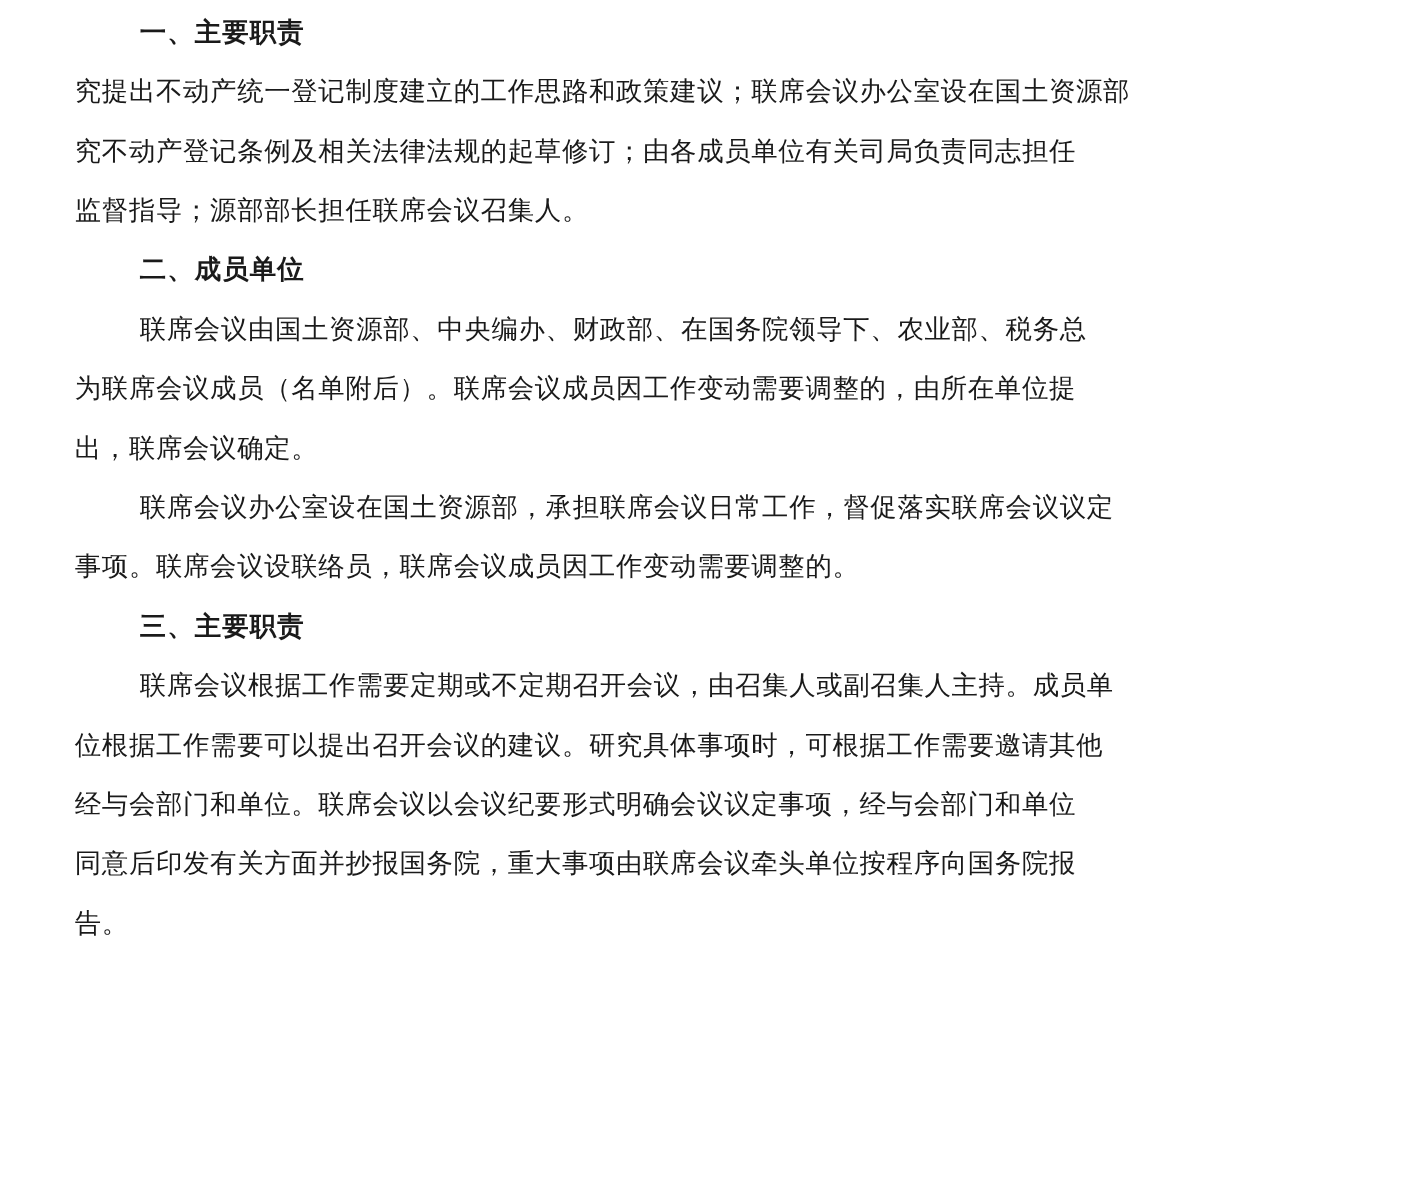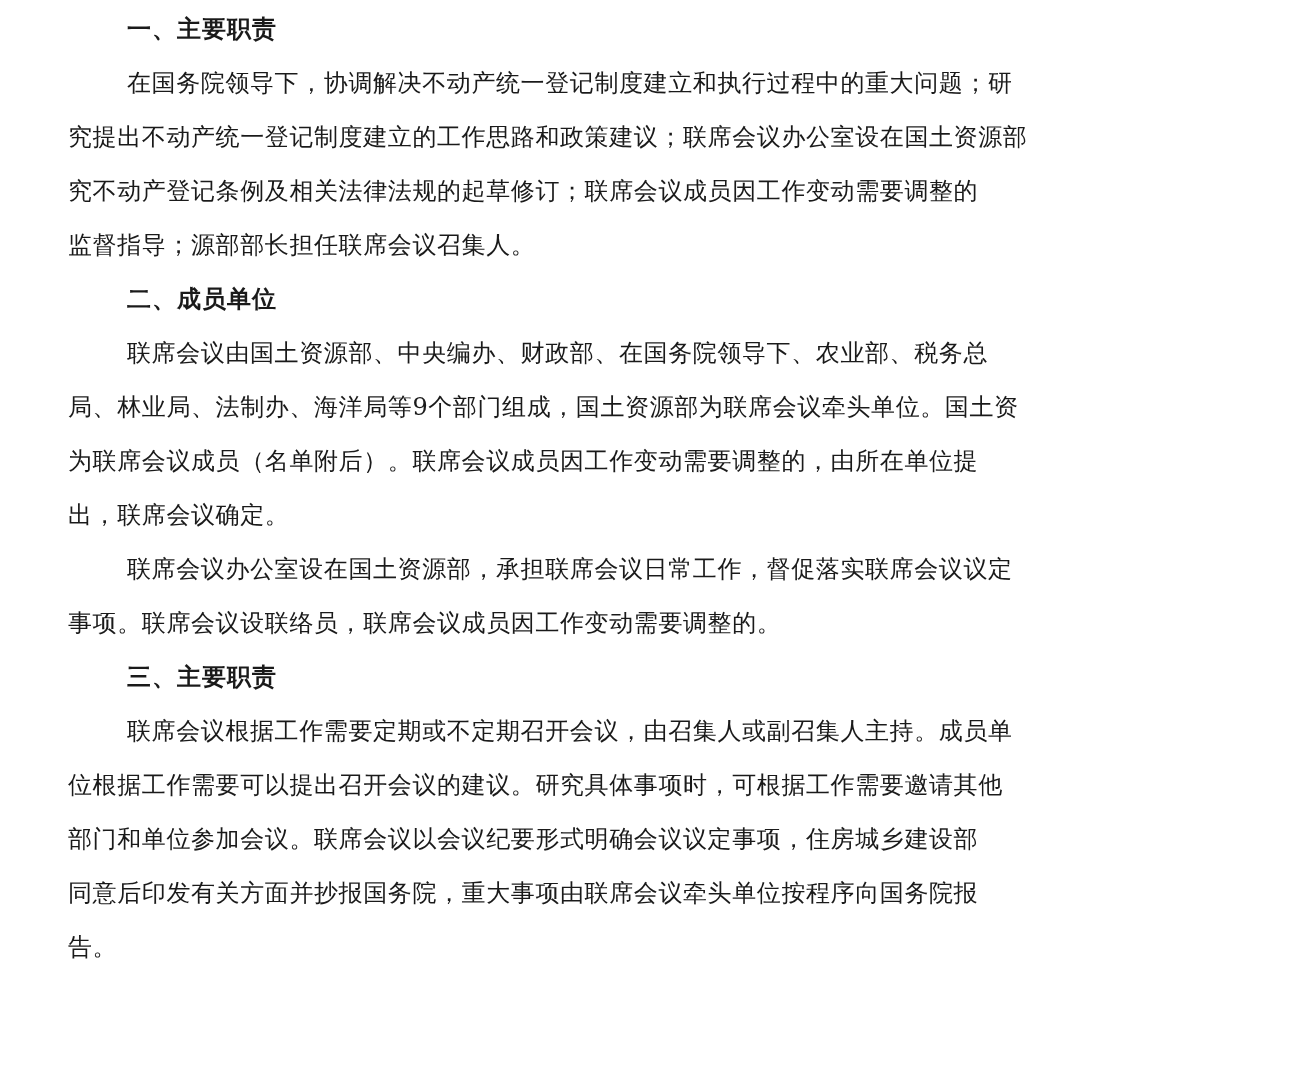--- a/index.html
+++ b/index.html
@@ -36,40 +36,38 @@
     letter-spacing: 1px;
   }
 </style>
 </head>
 <body>
 
 <div class="doc">
 
   <div class="line indent heading">一、主要职责</div>
   <div>
-    <div class="line indent">在国务院领导下，协调解决不动产统一登记制度建立和执行过程中的重大问题；研</div>
     <div class="line">究提出不动产统一登记制度建立的工作思路和政策建议；联席会议办公室设在国土资源部</div>
-    <div class="line">究不动产登记条例及相关法律法规的起草修订；联席会议成员因工作变动需要调整的</div>
+    <div class="line">究不动产登记条例及相关法律法规的起草修订；由各成员单位有关司局负责同志担任</div>
     <div class="line">监督指导；源部部长担任联席会议召集人。</div>
   </div>
 
   <div class="line indent heading">二、成员单位</div>
   <div>
     <div class="line indent">联席会议由国土资源部、中央编办、财政部、在国务院领导下、农业部、税务总</div>
-    <div class="line">局、林业局、法制办、海洋局等9个部门组成，国土资源部为联席会议牵头单位。国土资</div>
     <div class="line">为联席会议成员（名单附后）。联席会议成员因工作变动需要调整的，由所在单位提</div>
     <div class="line">出，联席会议确定。</div>
   </div>
   <div>
     <div class="line indent">联席会议办公室设在国土资源部，承担联席会议日常工作，督促落实联席会议议定</div>
     <div class="line">事项。联席会议设联络员，联席会议成员因工作变动需要调整的。</div>
   </div>
 
   <div class="line indent heading">三、主要职责</div>
   <div>
     <div class="line indent">联席会议根据工作需要定期或不定期召开会议，由召集人或副召集人主持。成员单</div>
     <div class="line">位根据工作需要可以提出召开会议的建议。研究具体事项时，可根据工作需要邀请其他</div>
-    <div class="line">部门和单位参加会议。联席会议以会议纪要形式明确会议议定事项，住房城乡建设部</div>
+    <div class="line">经与会部门和单位。联席会议以会议纪要形式明确会议议定事项，经与会部门和单位</div>
     <div class="line">同意后印发有关方面并抄报国务院，重大事项由联席会议牵头单位按程序向国务院报</div>
     <div class="line">告。</div>
   </div>
 
 </div>
 
 </body></html>

